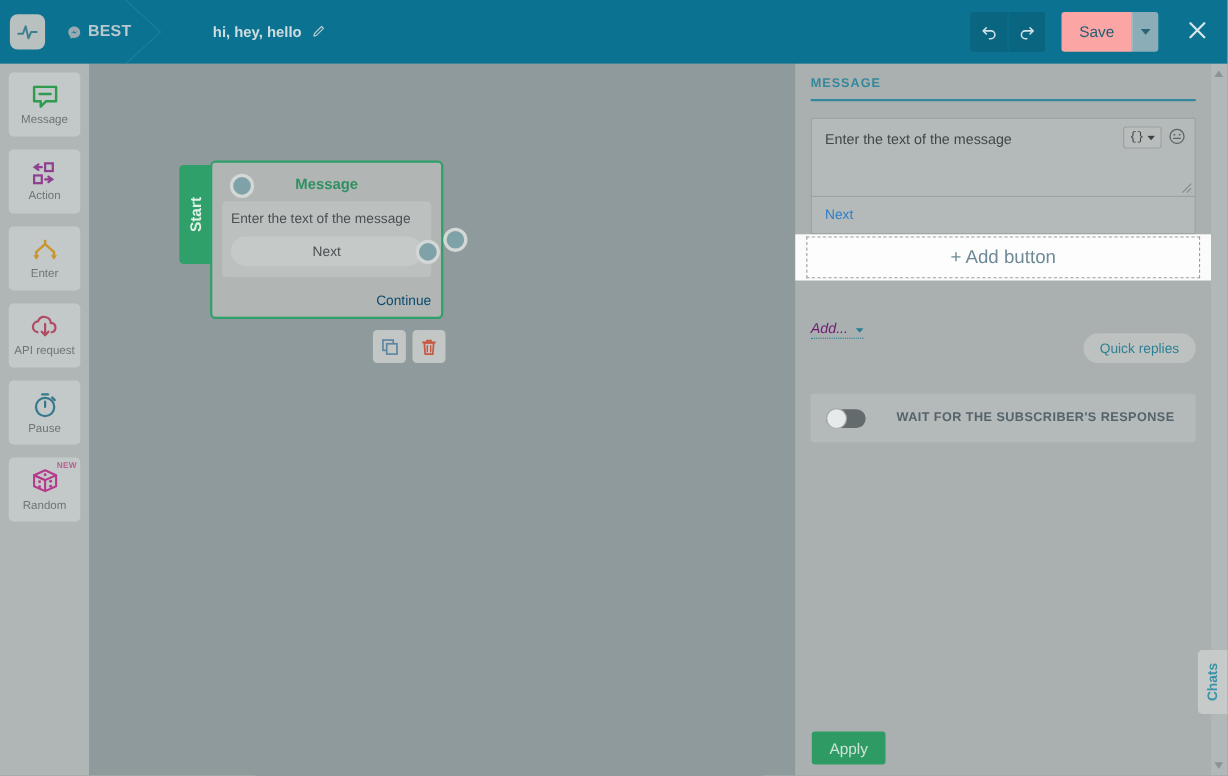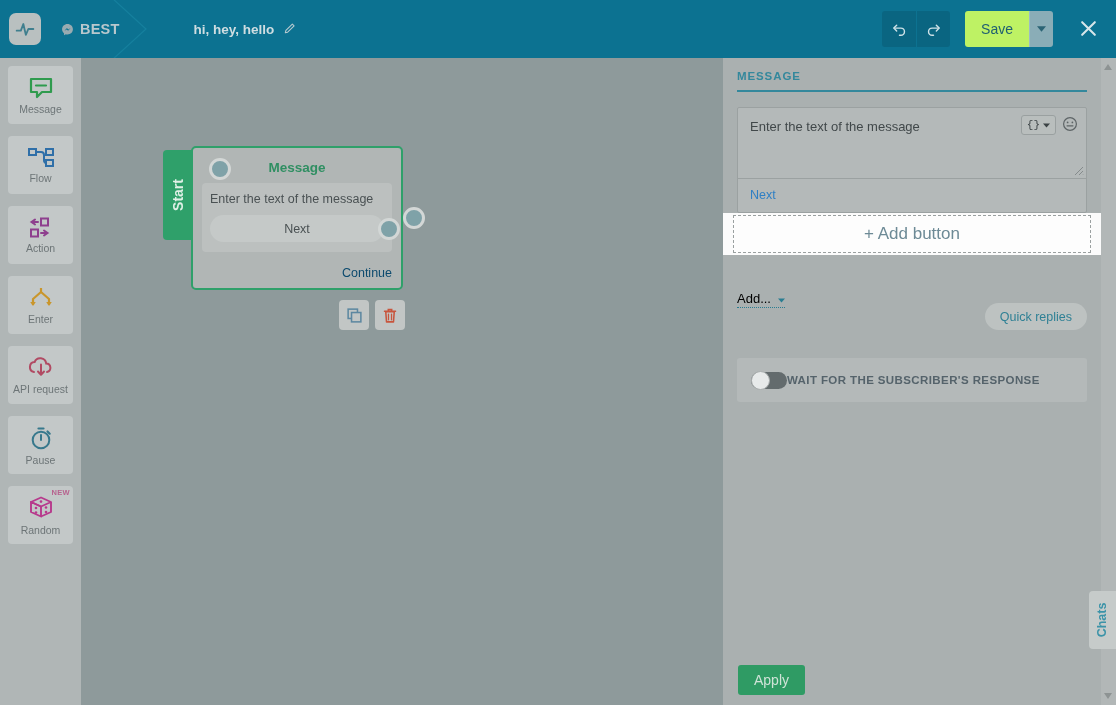--- a/index.html
+++ b/index.html
@@ -37,21 +37,21 @@
   .hdr-right { margin-left: auto; display: flex; align-items: center; padding-right: 12px; }
   .icon-btn {
     width: 34px; height: 36px; background: #0a6581;
     display: flex; align-items: center; justify-content: center;
     color: #cfe2e8; cursor: pointer;
   }
   .icon-btn.left  { border-radius: 3px 0 0 3px; }
   .icon-btn.right { border-radius: 0 3px 3px 0; margin-right: 15px; border-left: 1px solid #0c7291; }
   .save-group { display: flex; align-items: center; }
   .save-btn {
-    background: #bef264; color: #1f5f72; font-size: 14px;
+    background: #fca5a5; color: #1f5f72; font-size: 14px;
     height: 36px; padding: 0 16px; border: none; border-radius: 3px 0 0 3px;
     font-family: inherit; cursor: pointer;
   }
   .save-caret {
     background: #8aadb7; width: 24px; height: 36px; border-radius: 0 3px 3px 0;
     border-left: 1px solid #9cbbc4; display: flex; align-items: center; justify-content: center;
     color: #265f70; cursor: pointer;
   }
   .close-x {
     margin-left: 20px; color: #d8e6ea; font-size: 25px; line-height: 1;
@@ -161,30 +161,30 @@
   .add-button {
     border: 1px dashed #9aa0a0; background: #fdfdfd;
     height: 38px; display: flex; align-items: center; justify-content: center;
     font-size: 17px; color: #6d8a96; cursor: pointer; text-align: center;
   }
   .row-add {
     display: flex; align-items: center; justify-content: space-between;
     margin-top: 14px;
   }
   .add-link {
-    font-size: 13px; color: #000000; cursor: pointer;
-    border-bottom: 1px dotted #2a7d91; padding-bottom: 1px;
+    font-size: 13px; color: #701a75; cursor: pointer;
+    border-bottom: 1px dotted #2a7d91; padding-bottom: 1px; font-style: italic;
   }
   .qr-btn {
     background: #bdc2c1; border-radius: 15px; height: 27px; padding: 0 15px;
     display: flex; align-items: center; font-size: 12.5px; color: #2f8095; cursor: pointer; margin-top: 34px;
   }
   .wait-box {
     margin-top: 28px; background: #b4b9b9; border-radius: 3px; height: 44px;
-    display: flex; align-items: center; padding: 0 14px; gap: 0; text-align: center;
+    display: flex; align-items: center; padding: 0 14px; gap: 28px; text-align: center;
   }
   .toggle {
     width: 36px; height: 17px; border-radius: 9px; background: #636b6d;
     position: relative; cursor: pointer; flex: 0 0 auto;
   }
   .toggle .knob {
     position: absolute; left: 0; top: -1px; width: 19px; height: 19px;
     border-radius: 50%; background: #e7eaea; border: 1px solid #a9aeae;
   }
   .wait-label { font-size: 11.5px; color: #55636b; font-weight: bold; letter-spacing: .4px; }
@@ -278,29 +278,20 @@
   <div class="sidebar">
 
     <div class="side-item">
       <svg width="26" height="24" viewBox="0 0 26 24">
         <path d="M3 3 h20 v13 h-9 l-5 5 v-5 H3 z" fill="none" stroke="#2f9b4e" stroke-width="2.2" stroke-linejoin="round"></path>
         <path d="M8 9.5 h10" stroke="#2f9b4e" stroke-width="2.2" stroke-linecap="round"></path>
       </svg>
       <span class="side-label">Message</span>
     </div>
 
-    <div class="side-item">
-      <svg width="28" height="22" viewBox="0 0 28 22">
-        <rect x="2" y="2" width="7" height="6" fill="none" stroke="#2f6fa8" stroke-width="2"></rect>
-        <rect x="19" y="2" width="7" height="6" fill="none" stroke="#2f6fa8" stroke-width="2"></rect>
-        <rect x="19" y="13" width="7" height="6" fill="none" stroke="#2f6fa8" stroke-width="2"></rect>
-        <path d="M9 5 h5 a3 3 0 0 1 3 3 v5 a3 3 0 0 0 2 3" fill="none" stroke="#2f6fa8" stroke-width="2"></path>
-      </svg>
-      <span class="side-label">Flow</span>
-    </div>
 
     <div class="side-item">
       <svg width="28" height="22" viewBox="0 0 28 22">
         <path d="M11 5 L5 5 M8 2.5 L4.5 5 L8 7.5" fill="none" stroke="#8e3f8e" stroke-width="2" stroke-linecap="round"></path>
         <rect x="14" y="1.5" width="7" height="7" fill="none" stroke="#8e3f8e" stroke-width="2"></rect>
         <rect x="4" y="12.5" width="7" height="7" fill="none" stroke="#8e3f8e" stroke-width="2"></rect>
         <path d="M14 16 L20 16 M17 13.5 L20.5 16 L17 18.5" fill="none" stroke="#8e3f8e" stroke-width="2" stroke-linecap="round"></path>
       </svg>
       <span class="side-label">Action</span>
     </div>

